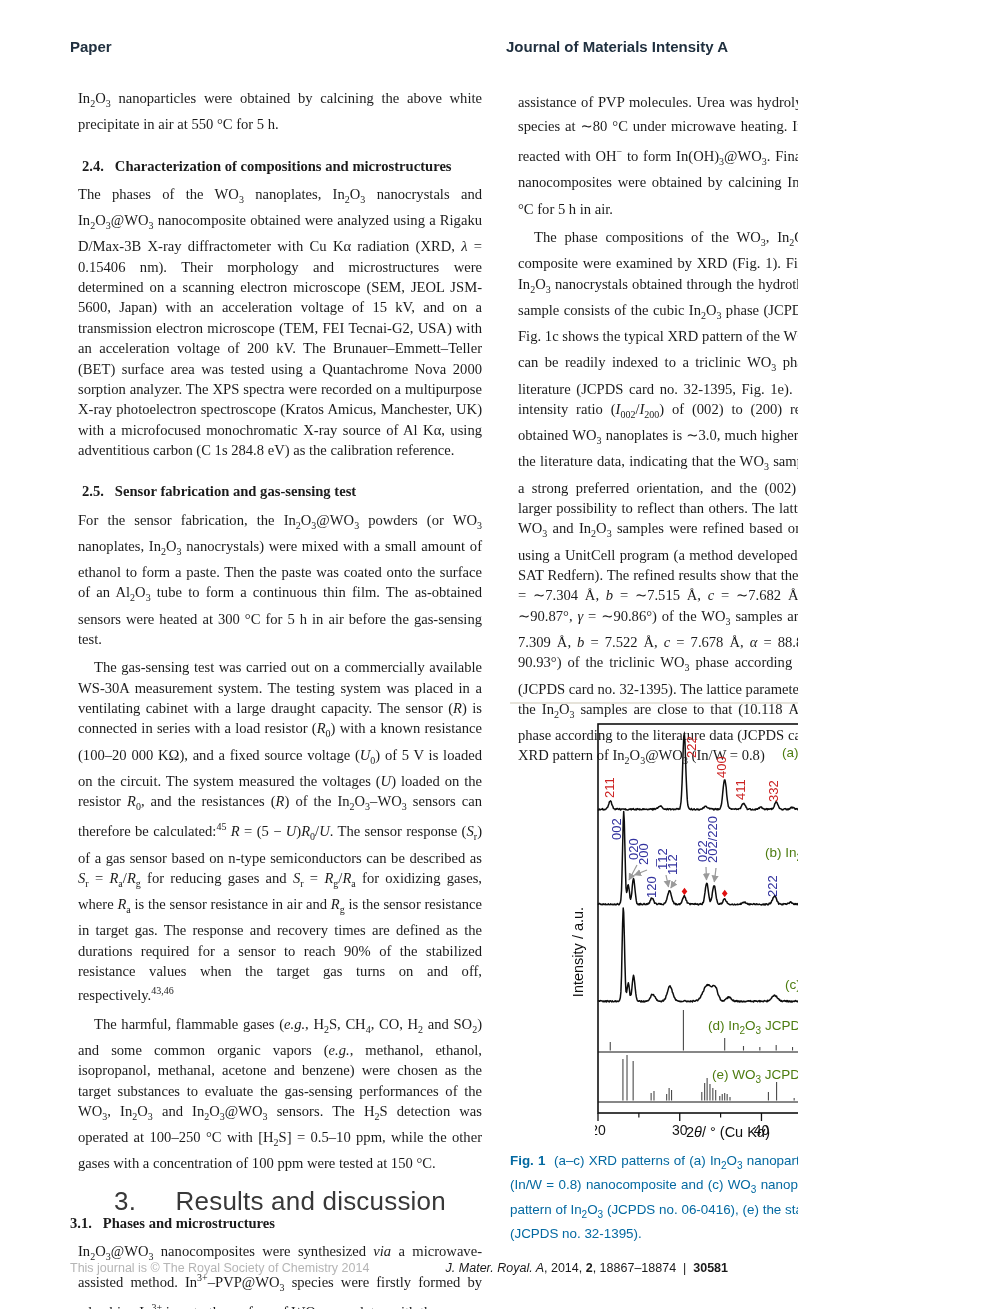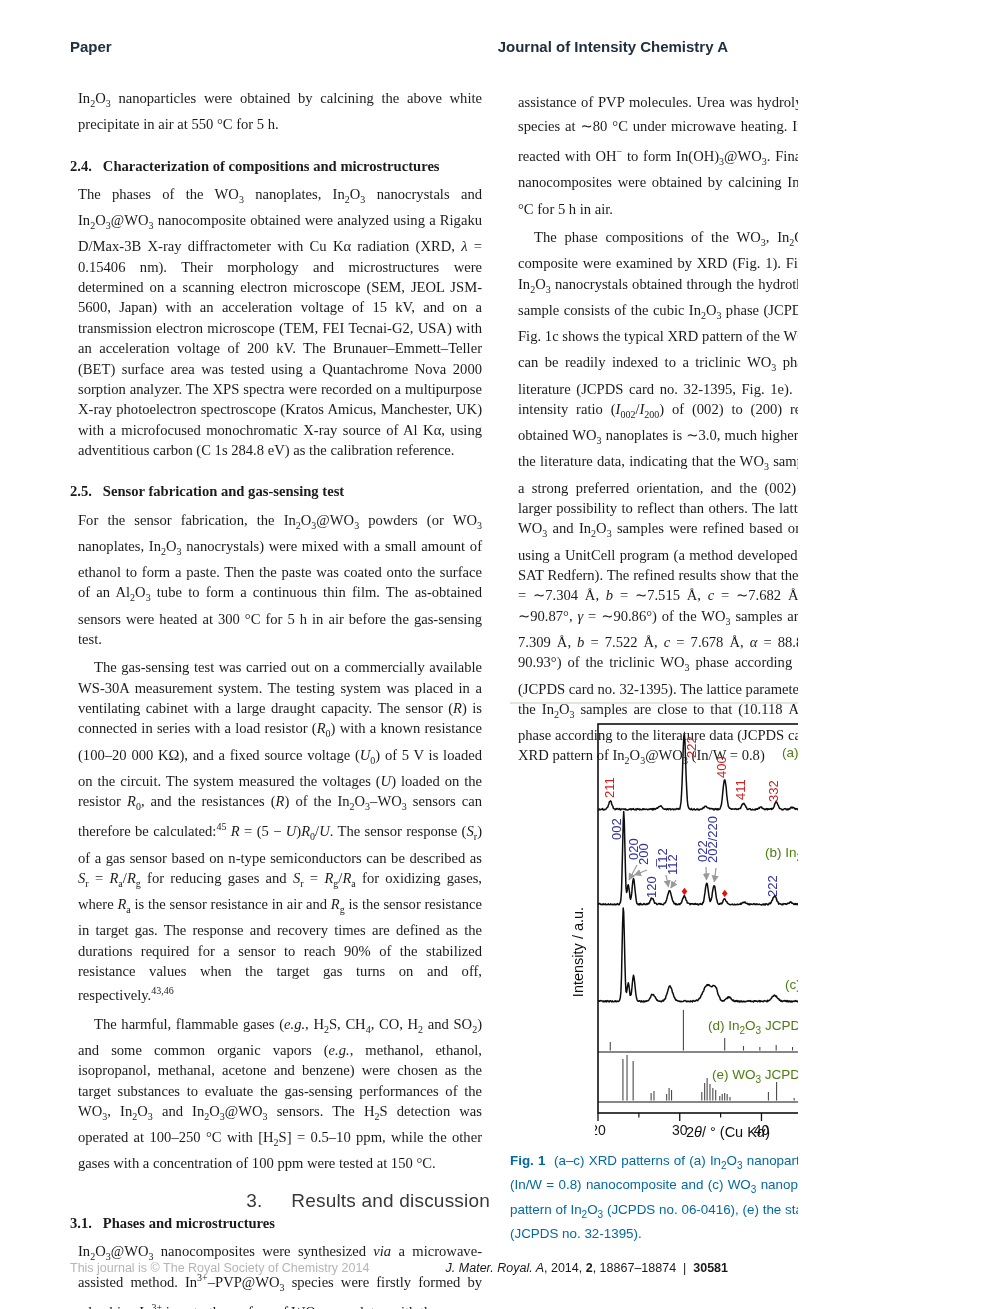--- a/index.html
+++ b/index.html
@@ -8,45 +8,45 @@
   .hdr{position:absolute;top:38px;font:700 15px "Liberation Sans",sans-serif;color:#20303f;}
   .hdr.l{left:70px;}
   .hdr.r{right:70px;}
   .col{position:absolute;top:80px;width:420px;font-size:14.6px;line-height:20.35px;text-align:justify;}
   .col.left{left:70px;}
   .col.right{left:510px;}
   .col p{margin:8px;}
   p.ind{text-indent:16px;}
   sub{font-size:10px;}
   sup{font-size:10px;}
-  h4.sec{font-size:14.6px;font-weight:700;margin:21px 0 8px;text-align:left;}
+  h4.sec{font-size:14.6px;font-weight:700;margin:21px 12px 8px;text-align:left;}
   h4.sec.s31{margin:0 0 8px;}
-  h2.big{font-family:"Liberation Sans",sans-serif;font-weight:400;font-size:19px;color:#383838;
-         margin:17px 0 2px;text-align:right;letter-spacing:.2px;}
+  h2.big{font-family:"Liberation Sans",sans-serif;font-weight:400;font-size:26px;color:#383838;
+         margin:17px 0 2px;text-align:center;letter-spacing:.2px;}
   .sepline{position:absolute;left:510px;top:702px;width:420px;height:2px;background:#e6e3da;}
   .figwrap{position:absolute;left:556px;top:716px;width:330px;height:438px;}
   .figwrap svg{position:absolute;left:39px;top:5px;}
   .fpl{position:absolute;font:13.5px "Liberation Sans",sans-serif;color:#4d7c0f;white-space:nowrap;}
   .ylab{position:absolute;left:22px;top:236px;transform:translate(-50%,-50%) rotate(-90deg);
         font:14.5px "Liberation Sans",sans-serif;color:#0f0f0f;white-space:nowrap;}
   .xlab{position:absolute;left:39px;top:408px;width:266px;text-align:center;
         font:14.5px "Liberation Sans",sans-serif;color:#0f0f0f;}
   .caption{position:absolute;left:510px;top:1151px;width:420px;
            font:13.4px/19.6px "Liberation Sans",sans-serif;color:#0369a1;text-align:justify;}
   .ftr{position:absolute;top:1261px;font:12.5px "Liberation Sans",sans-serif;}
   .ftr.l{left:70px;color:#b5b5b5;}
   .ftr.r{right:70px;color:#1a1a1a;}
 </style>
 </head>
 <body>
 
 <div class="page">
 
   <div class="hdr l">Paper</div>
-  <div class="hdr r">Journal of Intensity Chemistry A</div>
+  <div class="hdr r">Journal of Materials Intensity A</div>
 
   <div class="col left">
     <p>In<sub>2</sub>O<sub>3</sub> nanoparticles were obtained by calcining the above white precipitate in air at 550 °C for 5 h.</p>
     <h4 class="sec">2.4.&nbsp;&nbsp;&nbsp;Characterization of compositions and microstructures</h4>
     <p>The phases of the WO<sub>3</sub> nanoplates, In<sub>2</sub>O<sub>3</sub> nanocrystals and In<sub>2</sub>O<sub>3</sub>@WO<sub>3</sub> nanocomposite obtained were analyzed using a Rigaku D/Max-3B X-ray diffractometer with Cu Kα radiation (XRD, <i>λ</i> = 0.15406 nm). Their morphology and microstructures were determined on a scanning electron microscope (SEM, JEOL JSM-5600, Japan) with an acceleration voltage of 15 kV, and on a transmission electron microscope (TEM, FEI Tecnai-G2, USA) with an acceleration voltage of 200 kV. The Brunauer–Emmett–Teller (BET) surface area was tested using a Quantachrome Nova 2000 sorption analyzer. The XPS spectra were recorded on a multipurpose X-ray photoelectron spectroscope (Kratos Amicus, Manchester, UK) with a microfocused monochromatic X-ray source of Al Kα, using adventitious carbon (C 1s 284.8 eV) as the calibration reference.</p>
     <h4 class="sec">2.5.&nbsp;&nbsp;&nbsp;Sensor fabrication and gas-sensing test</h4>
     <p>For the sensor fabrication, the In<sub>2</sub>O<sub>3</sub>@WO<sub>3</sub> powders (or WO<sub>3</sub> nanoplates, In<sub>2</sub>O<sub>3</sub> nanocrystals) were mixed with a small amount of ethanol to form a paste. Then the paste was coated onto the surface of an Al<sub>2</sub>O<sub>3</sub> tube to form a continuous thin film. The as-obtained sensors were heated at 300 °C for 5 h in air before the gas-sensing test.</p>
     <p class="ind">The gas-sensing test was carried out on a commercially available WS-30A measurement system. The testing system was placed in a ventilating cabinet with a large draught capacity. The sensor (<i>R</i>) is connected in series with a load resistor (<i>R</i><sub>0</sub>) with a known resistance (100–20 000 KΩ), and a fixed source voltage (<i>U</i><sub>0</sub>) of 5 V is loaded on the circuit. The system measured the voltages (<i>U</i>) loaded on the resistor <i>R</i><sub>0</sub>, and the resistances (<i>R</i>) of the In<sub>2</sub>O<sub>3</sub>–WO<sub>3</sub> sensors can therefore be calculated:<sup>45</sup> <i>R</i> = (5 − <i>U</i>)<i>R</i><sub>0</sub>/<i>U</i>. The sensor response (<i>S</i><sub>r</sub>) of a gas sensor based on n-type semiconductors can be described as <i>S</i><sub>r</sub> = <i>R</i><sub>a</sub>/<i>R</i><sub>g</sub> for reducing gases and <i>S</i><sub>r</sub> = <i>R</i><sub>g</sub>/<i>R</i><sub>a</sub> for oxidizing gases, where <i>R</i><sub>a</sub> is the sensor resistance in air and <i>R</i><sub>g</sub> is the sensor resistance in target gas. The response and recovery times are defined as the durations required for a sensor to reach 90% of the stabilized resistance values when the target gas turns on and off, respectively.<sup>43,46</sup></p>
     <p class="ind">The harmful, flammable gases (<i>e.g.</i>, H<sub>2</sub>S, CH<sub>4</sub>, CO, H<sub>2</sub> and SO<sub>2</sub>) and some common organic vapors (<i>e.g.</i>, methanol, ethanol, isopropanol, methanal, acetone and benzene) were chosen as the target substances to evaluate the gas-sensing performances of the WO<sub>3</sub>, In<sub>2</sub>O<sub>3</sub> and In<sub>2</sub>O<sub>3</sub>@WO<sub>3</sub> sensors. The H<sub>2</sub>S detection was operated at 100–250 °C with [H<sub>2</sub>S] = 0.5–10 ppm, while the other gases with a concentration of 100 ppm were tested at 150 °C.</p>
     <h2 class="big">3.  Results and discussion</h2>

